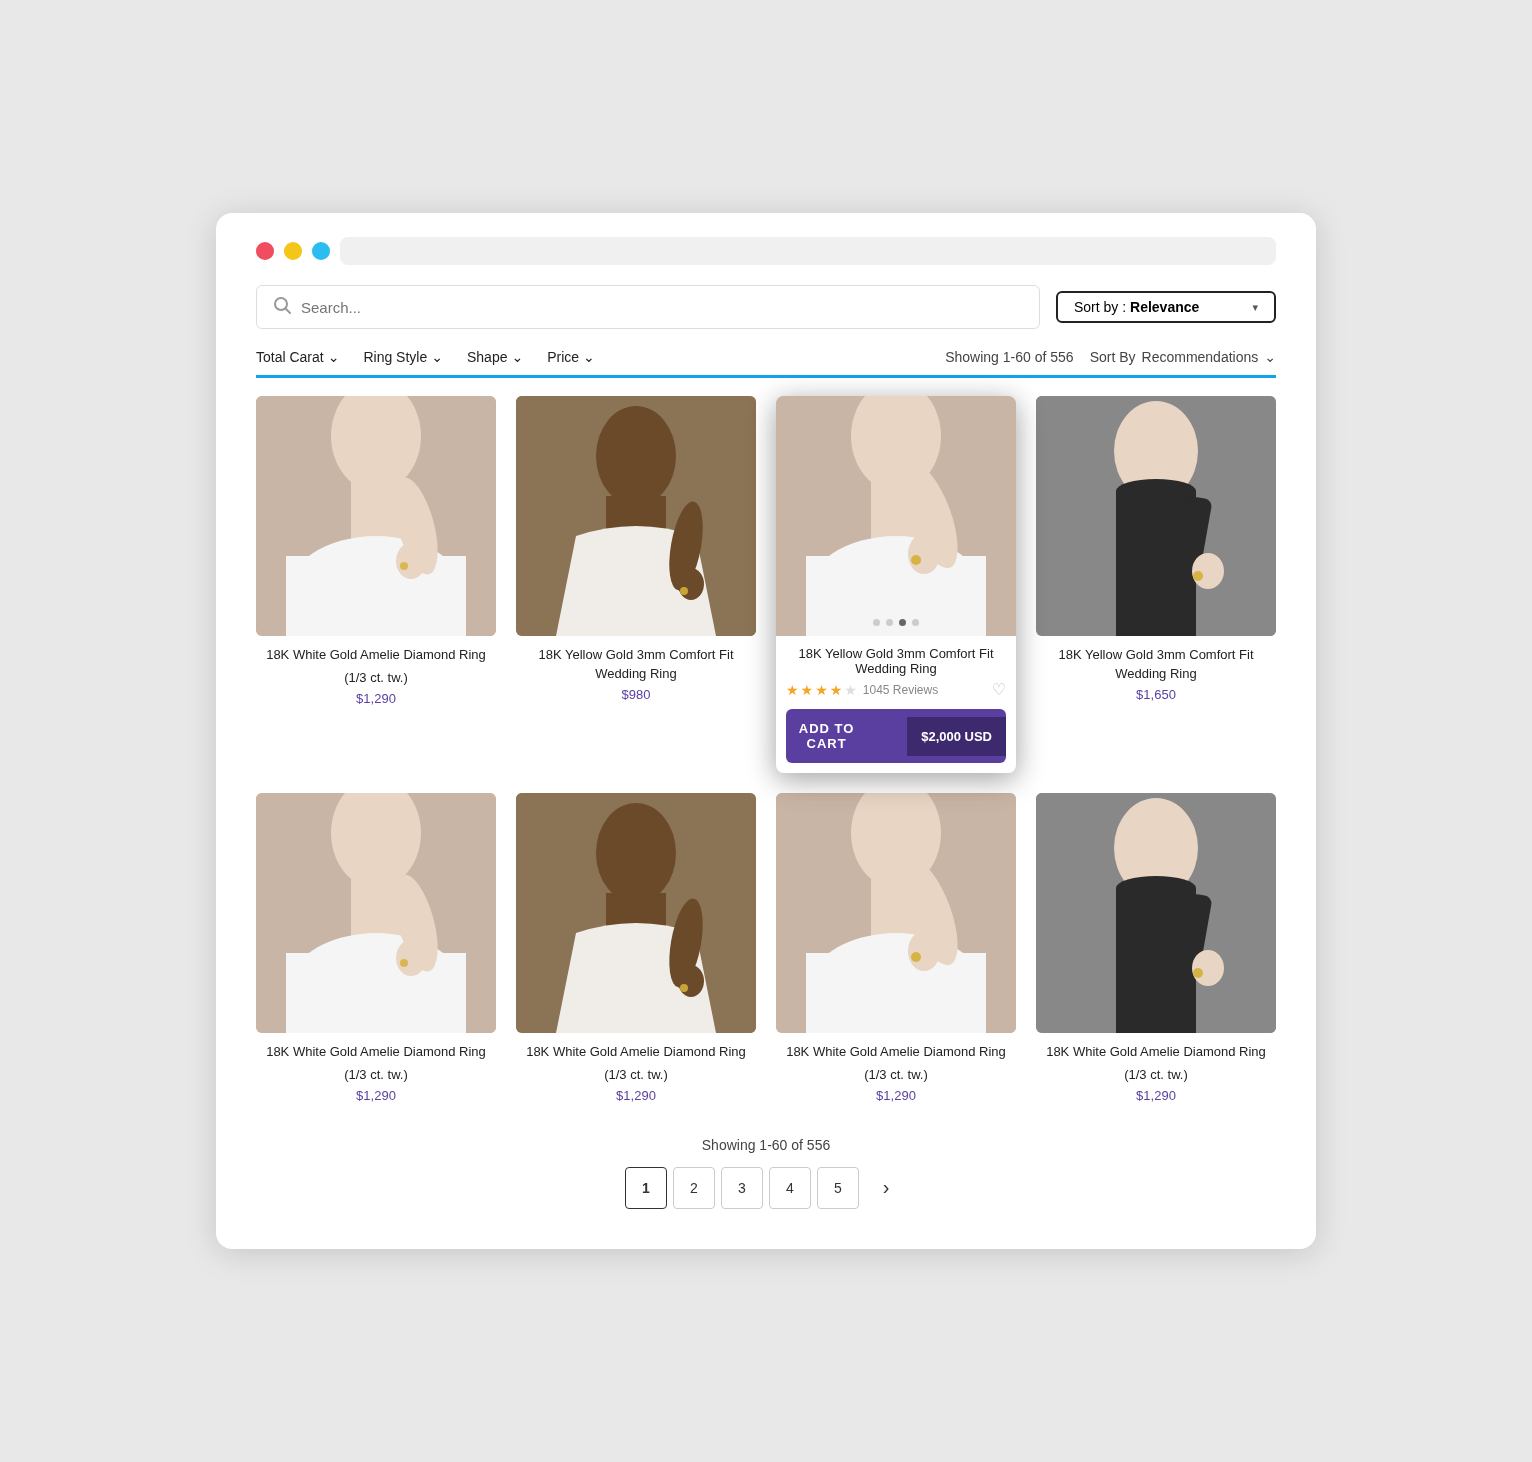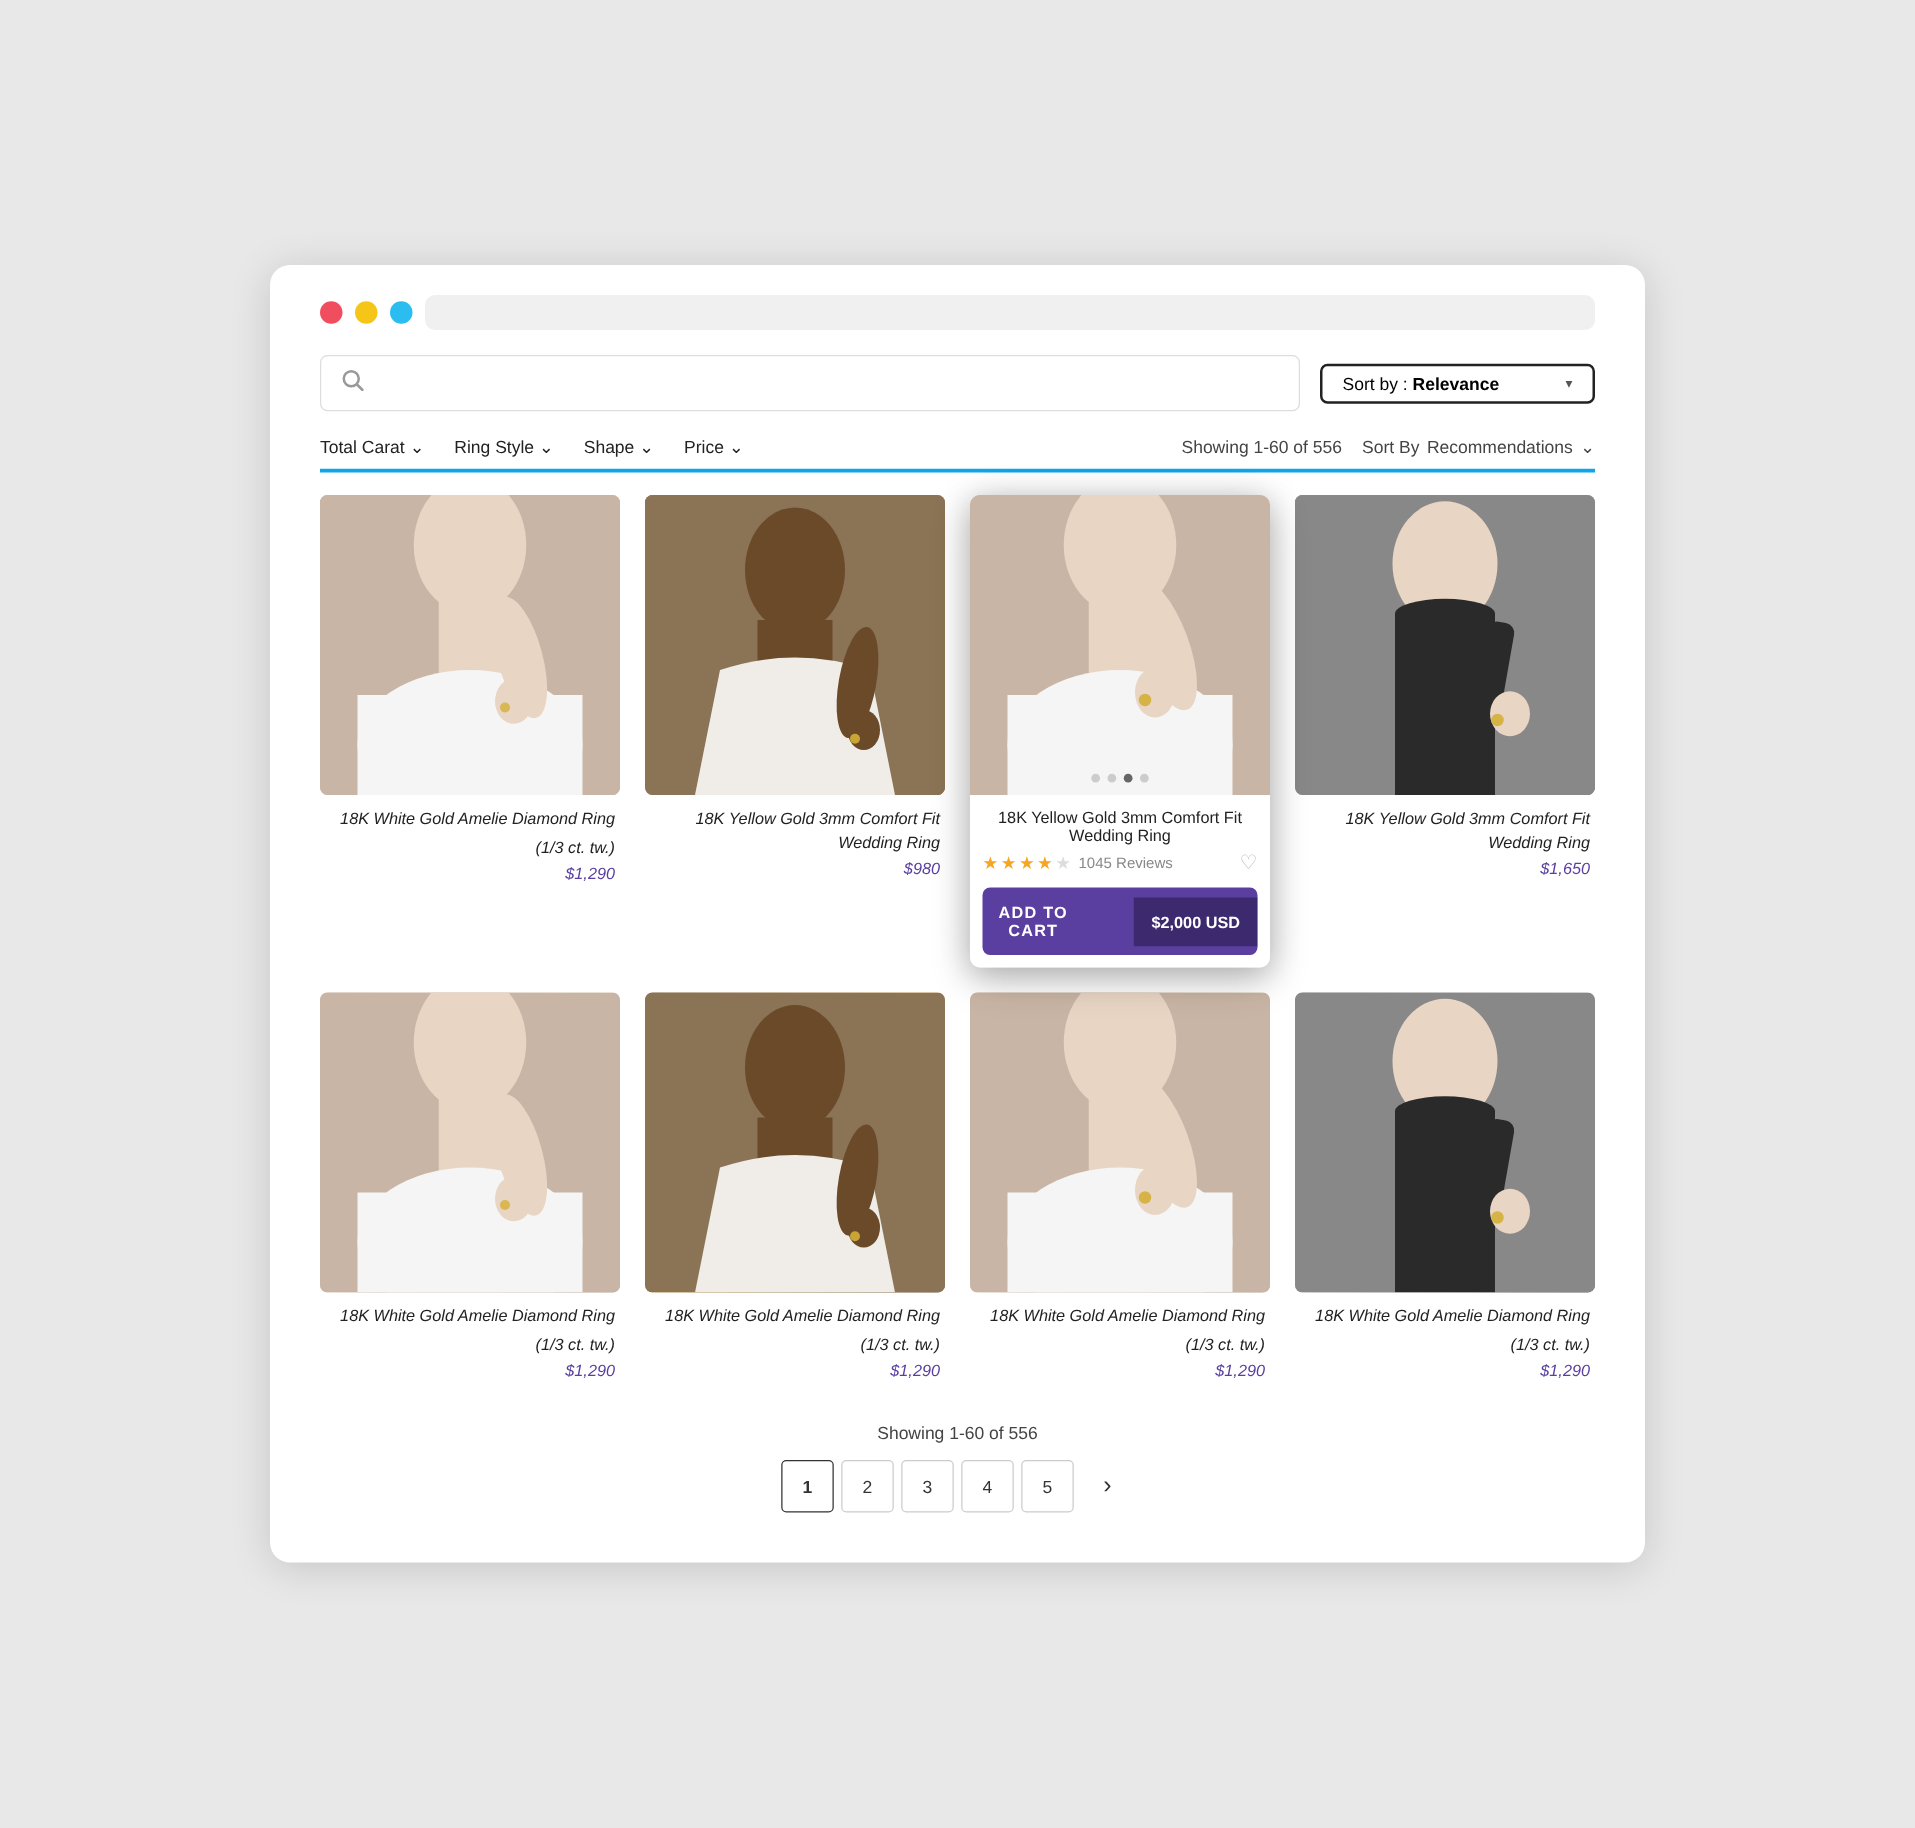--- a/index.html
+++ b/index.html
@@ -148,22 +148,21 @@
       align-items: center;
       justify-content: center;
       overflow: hidden;
     }
     .figure-silhouette svg {
       width: 100%;
       height: 100%;
     }
     .product-info {
       padding: 10px 4px 4px;
-      text-align: right;
-      font-style: italic;
+      text-align: center;
     }
     .product-name {
       font-size: 13px;
       color: #222;
       line-height: 1.4;
       margin-bottom: 4px;
     }
     .product-price {
       font-size: 13px;
       color: #5a3fa0;
@@ -308,20 +307,21 @@
   </div>
 
   <div class="search-bar-row">
     <div class="search-box">
       <span class="search-icon-svg">
         <svg width="18" height="18" viewBox="0 0 18 18" fill="none">
           <circle cx="8" cy="8" r="6" stroke="#999" stroke-width="2"></circle>
           <line x1="13" y1="13" x2="17" y2="17" stroke="#999" stroke-width="2" stroke-linecap="round"></line>
         </svg>
       </span>
+      <input class="search-input" type="text" placeholder="Search..." style="">
     </div>
     <div class="sort-box">
       <span>
         <span>Sort by :</span>&nbsp;<span style="font-weight:600;">Relevance</span>
       </span>
       <span class="chevron-icon">▾</span>
     </div>
   </div>
 
   <div class="filter-row">

